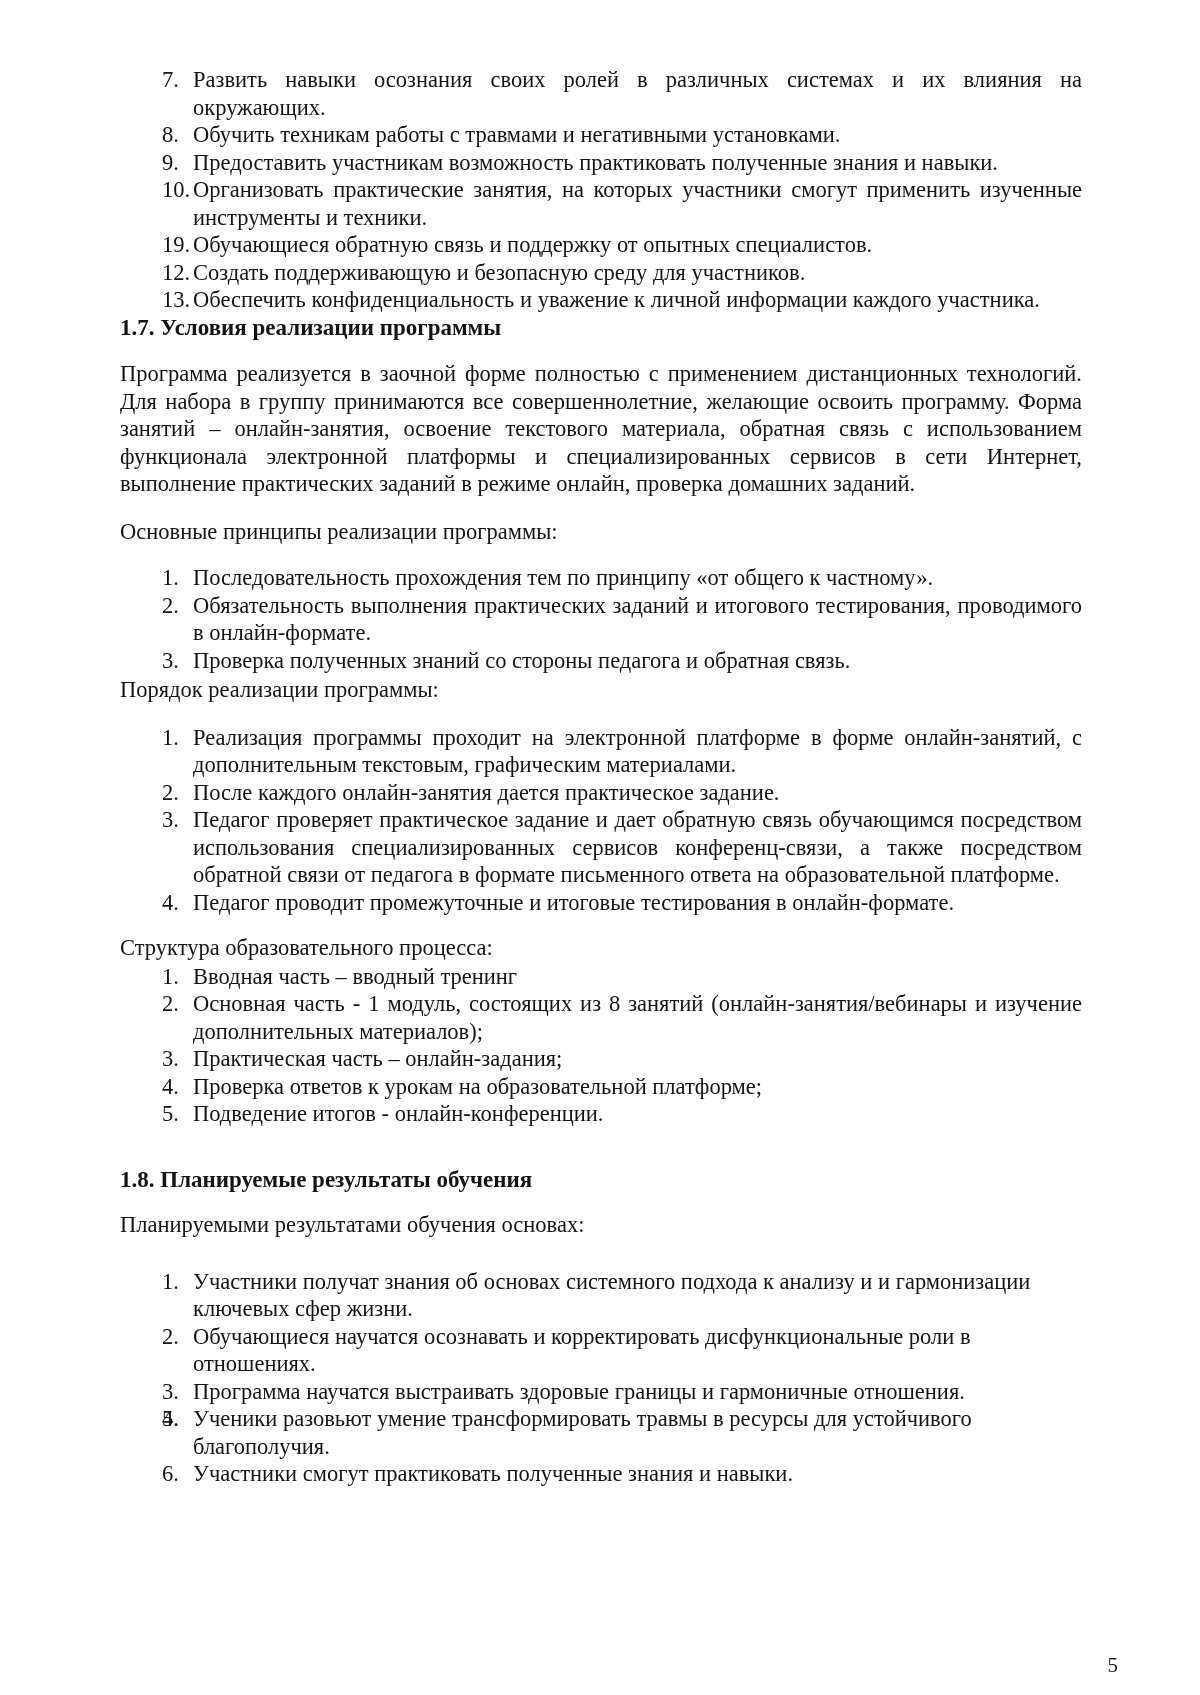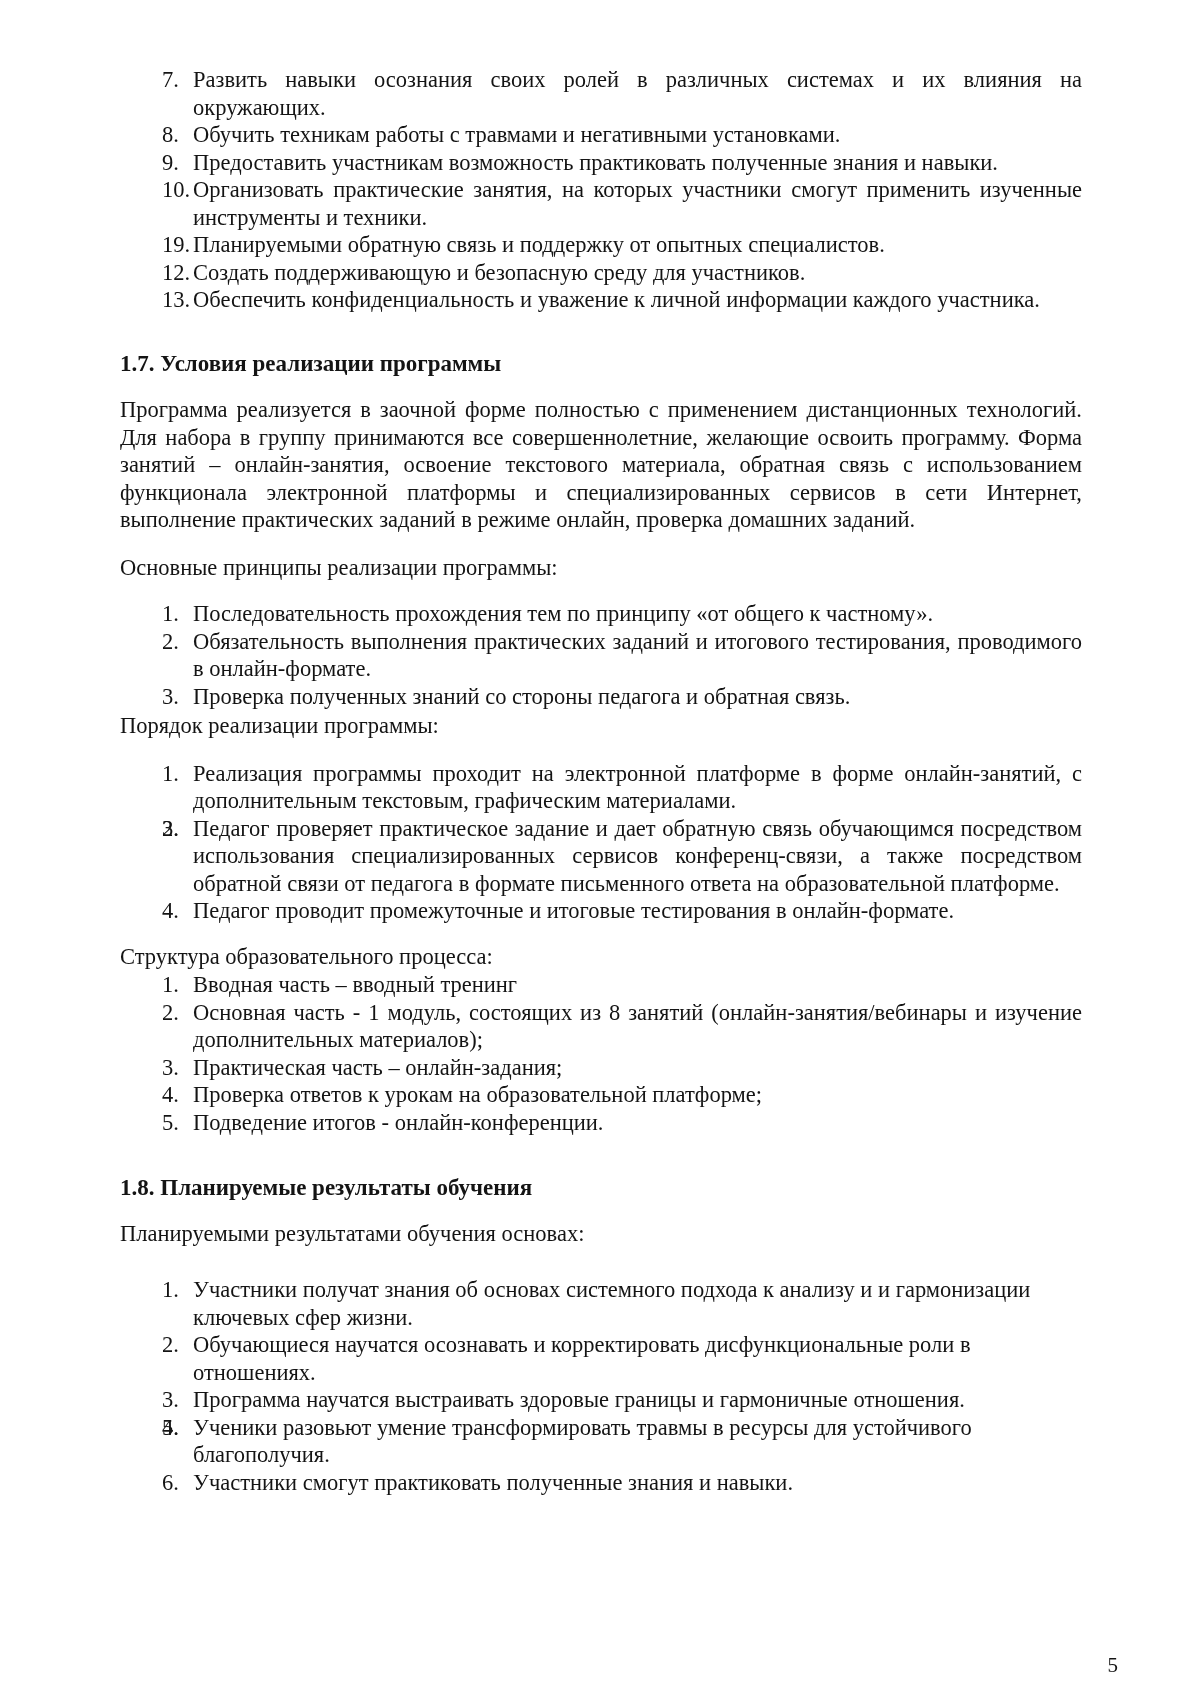--- a/index.html
+++ b/index.html
@@ -31,21 +31,21 @@
   }
   ol.num-list.ragged li { text-align: left; }
   ol.num-list li .marker {
     position: absolute;
     left: 42px;
     top: 0;
     white-space: nowrap;
   }
   
   .goals-list      { margin-top: 0; }
-  .h17             { margin-top: 36px; }
+  .h17             { }
   .intro           { margin-top: 19px; }
   .principles-label{ margin-top: 20px; }
   .principles-list { margin-top: 19px; }
   .order-label     { margin-top: 2px; }
   .order-list      { margin-top: 20px; }
   .structure-label { margin-top: 18px; }
   .structure-list  { margin-top: 1px; }
   .h18             { margin-top: 38px; }
   .results-intro   { margin-top: 18px; }
   .results-list    { margin-top: 29px; }
@@ -60,42 +60,42 @@
 </head>
 <body>
 
 <div class="page">
 
   <ol class="num-list goals-list">
     <li><span class="marker">7.</span><span>Развить навыки осознания своих ролей в различных системах и их влияния на окружающих.</span></li>
     <li><span class="marker">8.</span><span>Обучить техникам работы с травмами и негативными установками.</span></li>
     <li><span class="marker">9.</span><span>Предоставить участникам возможность практиковать полученные знания и навыки.</span></li>
     <li><span class="marker">10.</span><span>Организовать практические занятия, на которых участники смогут применить изученные инструменты и техники.</span></li>
-    <li><span class="marker">19.</span><span>Планируемыми обратную связь и поддержку от опытных специалистов.</span></li>
+    <li><span class="marker">19.</span><span>Обучающиеся обратную связь и поддержку от опытных специалистов.</span></li>
     <li><span class="marker">12.</span><span>Создать поддерживающую и безопасную среду для участников.</span></li>
     <li><span class="marker">13.</span><span>Обеспечить конфиденциальность и уважение к личной информации каждого участника.</span></li>
   </ol>
 
   <h2 class="doc-heading h17">1.7. Условия реализации программы</h2>
 
   <p class="just intro">Программа реализуется в заочной форме полностью с применением дистанционных технологий. Для набора в группу принимаются все совершеннолетние, желающие освоить программу. Форма занятий – онлайн-занятия, освоение текстового материала, обратная связь с использованием функционала электронной платформы и специализированных сервисов в сети Интернет, выполнение практических заданий в режиме онлайн, проверка домашних заданий.</p>
 
   <p class="principles-label">Основные принципы реализации программы:</p>
 
   <ol class="num-list principles-list">
     <li><span class="marker">1.</span><span>Последовательность прохождения тем по принципу «от общего к частному».</span></li>
     <li><span class="marker">2.</span><span>Обязательность выполнения практических заданий и итогового тестирования, проводимого в онлайн-формате.</span></li>
     <li><span class="marker">3.</span><span>Проверка полученных знаний со стороны педагога и обратная связь.</span></li>
   </ol>
 
   <p class="order-label">Порядок реализации программы:</p>
 
   <ol class="num-list order-list">
     <li><span class="marker">1.</span><span>Реализация программы проходит на электронной платформе в форме онлайн-занятий, с дополнительным текстовым, графическим материалами.</span></li>
-    <li><span class="marker">2.</span></li>
+    <li><span class="marker">2.</span><span>После каждого онлайн-занятия дается практическое задание.</span></li>
     <li><span class="marker">3.</span><span>Педагог проверяет практическое задание и дает обратную связь обучающимся посредством использования специализированных сервисов конференц-связи, а также посредством обратной связи от педагога в формате письменного ответа на образовательной платформе.</span></li>
     <li><span class="marker">4.</span><span>Педагог проводит промежуточные и итоговые тестирования в онлайн-формате.</span></li>
   </ol>
 
   <p class="structure-label">Структура образовательного процесса:</p>
 
   <ol class="num-list structure-list">
     <li><span class="marker">1.</span><span>Вводная часть – вводный тренинг</span></li>
     <li><span class="marker">2.</span><span>Основная часть - 1 модуль, состоящих из 8 занятий (онлайн-занятия/вебинары и изучение дополнительных материалов);</span></li>
     <li><span class="marker">3.</span><span>Практическая часть – онлайн-задания;</span></li>

